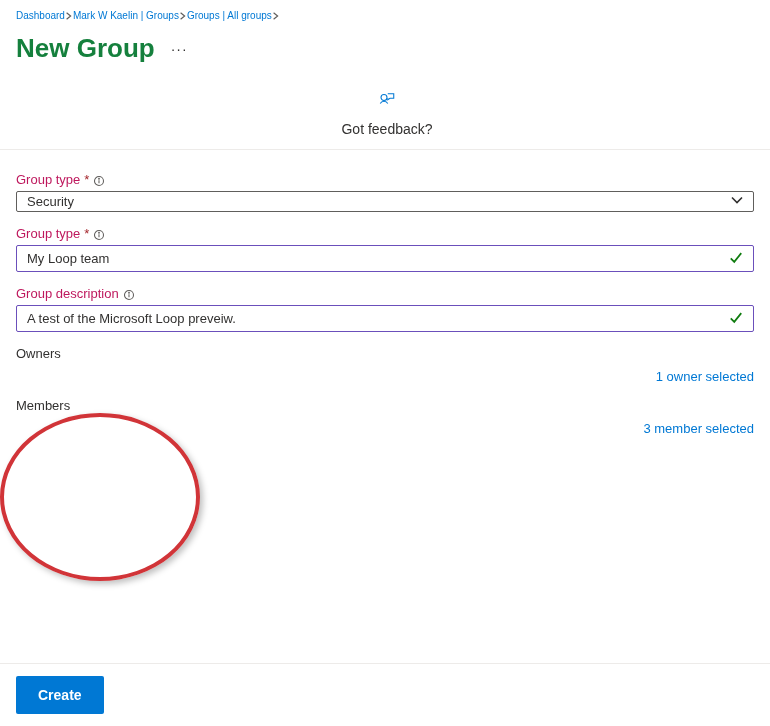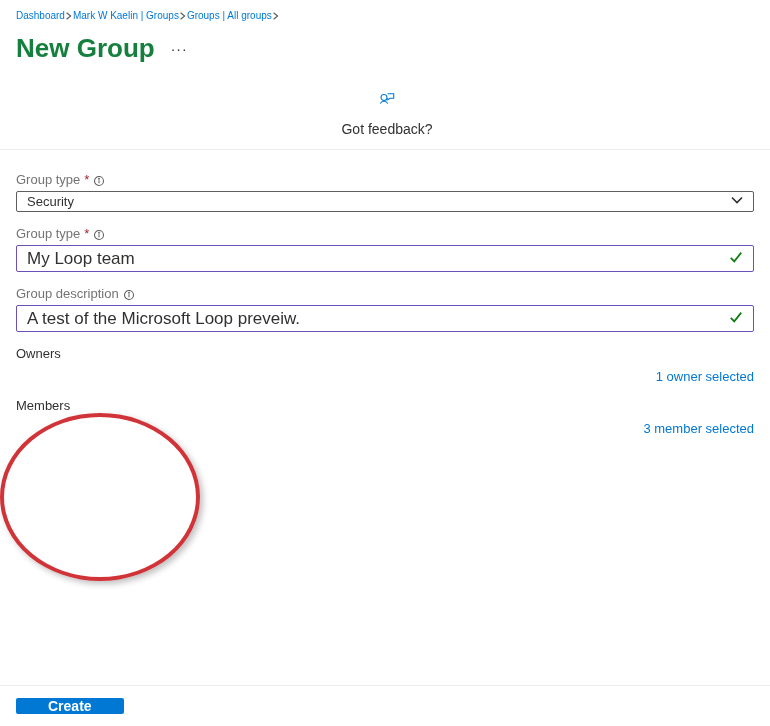--- a/index.html
+++ b/index.html
@@ -78,21 +78,21 @@
       margin-bottom: 14px;
     }
     .form-label-row {
       display: flex;
       align-items: center;
       gap: 4px;
       margin-bottom: 4px;
     }
     .form-label {
       font-size: 13px;
-      color: #737373;
+      color: #be185d;
     }
     .required-star {
       color: #a4262c;
       font-size: 13px;
     }
     .info-icon svg {
       width: 12px;
       height: 12px;
       vertical-align: middle;
       fill: none;
@@ -126,21 +126,21 @@
     }
     .text-input {
       position: relative;
       height: 27px;
       border: 1px solid #605e5c;
       border-radius: 2px;
       display: flex;
       align-items: center;
       padding: 0 10px;
       background: #ffffff;
-      font-size: 17px;
+      font-size: 13px;
     }
     .text-input.validated {
       border-color: #6b4fbb;
     }
     .text-input .check {
       position: absolute;
       right: 10px;
       top: 50%;
       transform: translateY(-50%);
     }
@@ -187,22 +187,22 @@
       bottom: 0;
       left: 0;
       right: 0;
       padding: 12px 16px;
       border-top: 1px solid #edebe9;
     }
     .create-button {
       background: #0078d4;
       color: #ffffff;
       border: none;
-      height: 16px;
-      padding: 0 32px;
+      height: 38px;
+      padding: 0 22px;
       font-size: 14px;
       font-weight: 600;
       border-radius: 2px;
       cursor: pointer;
     }
   </style>
 </head>
 <body>
 
 <div class="breadcrumb">

